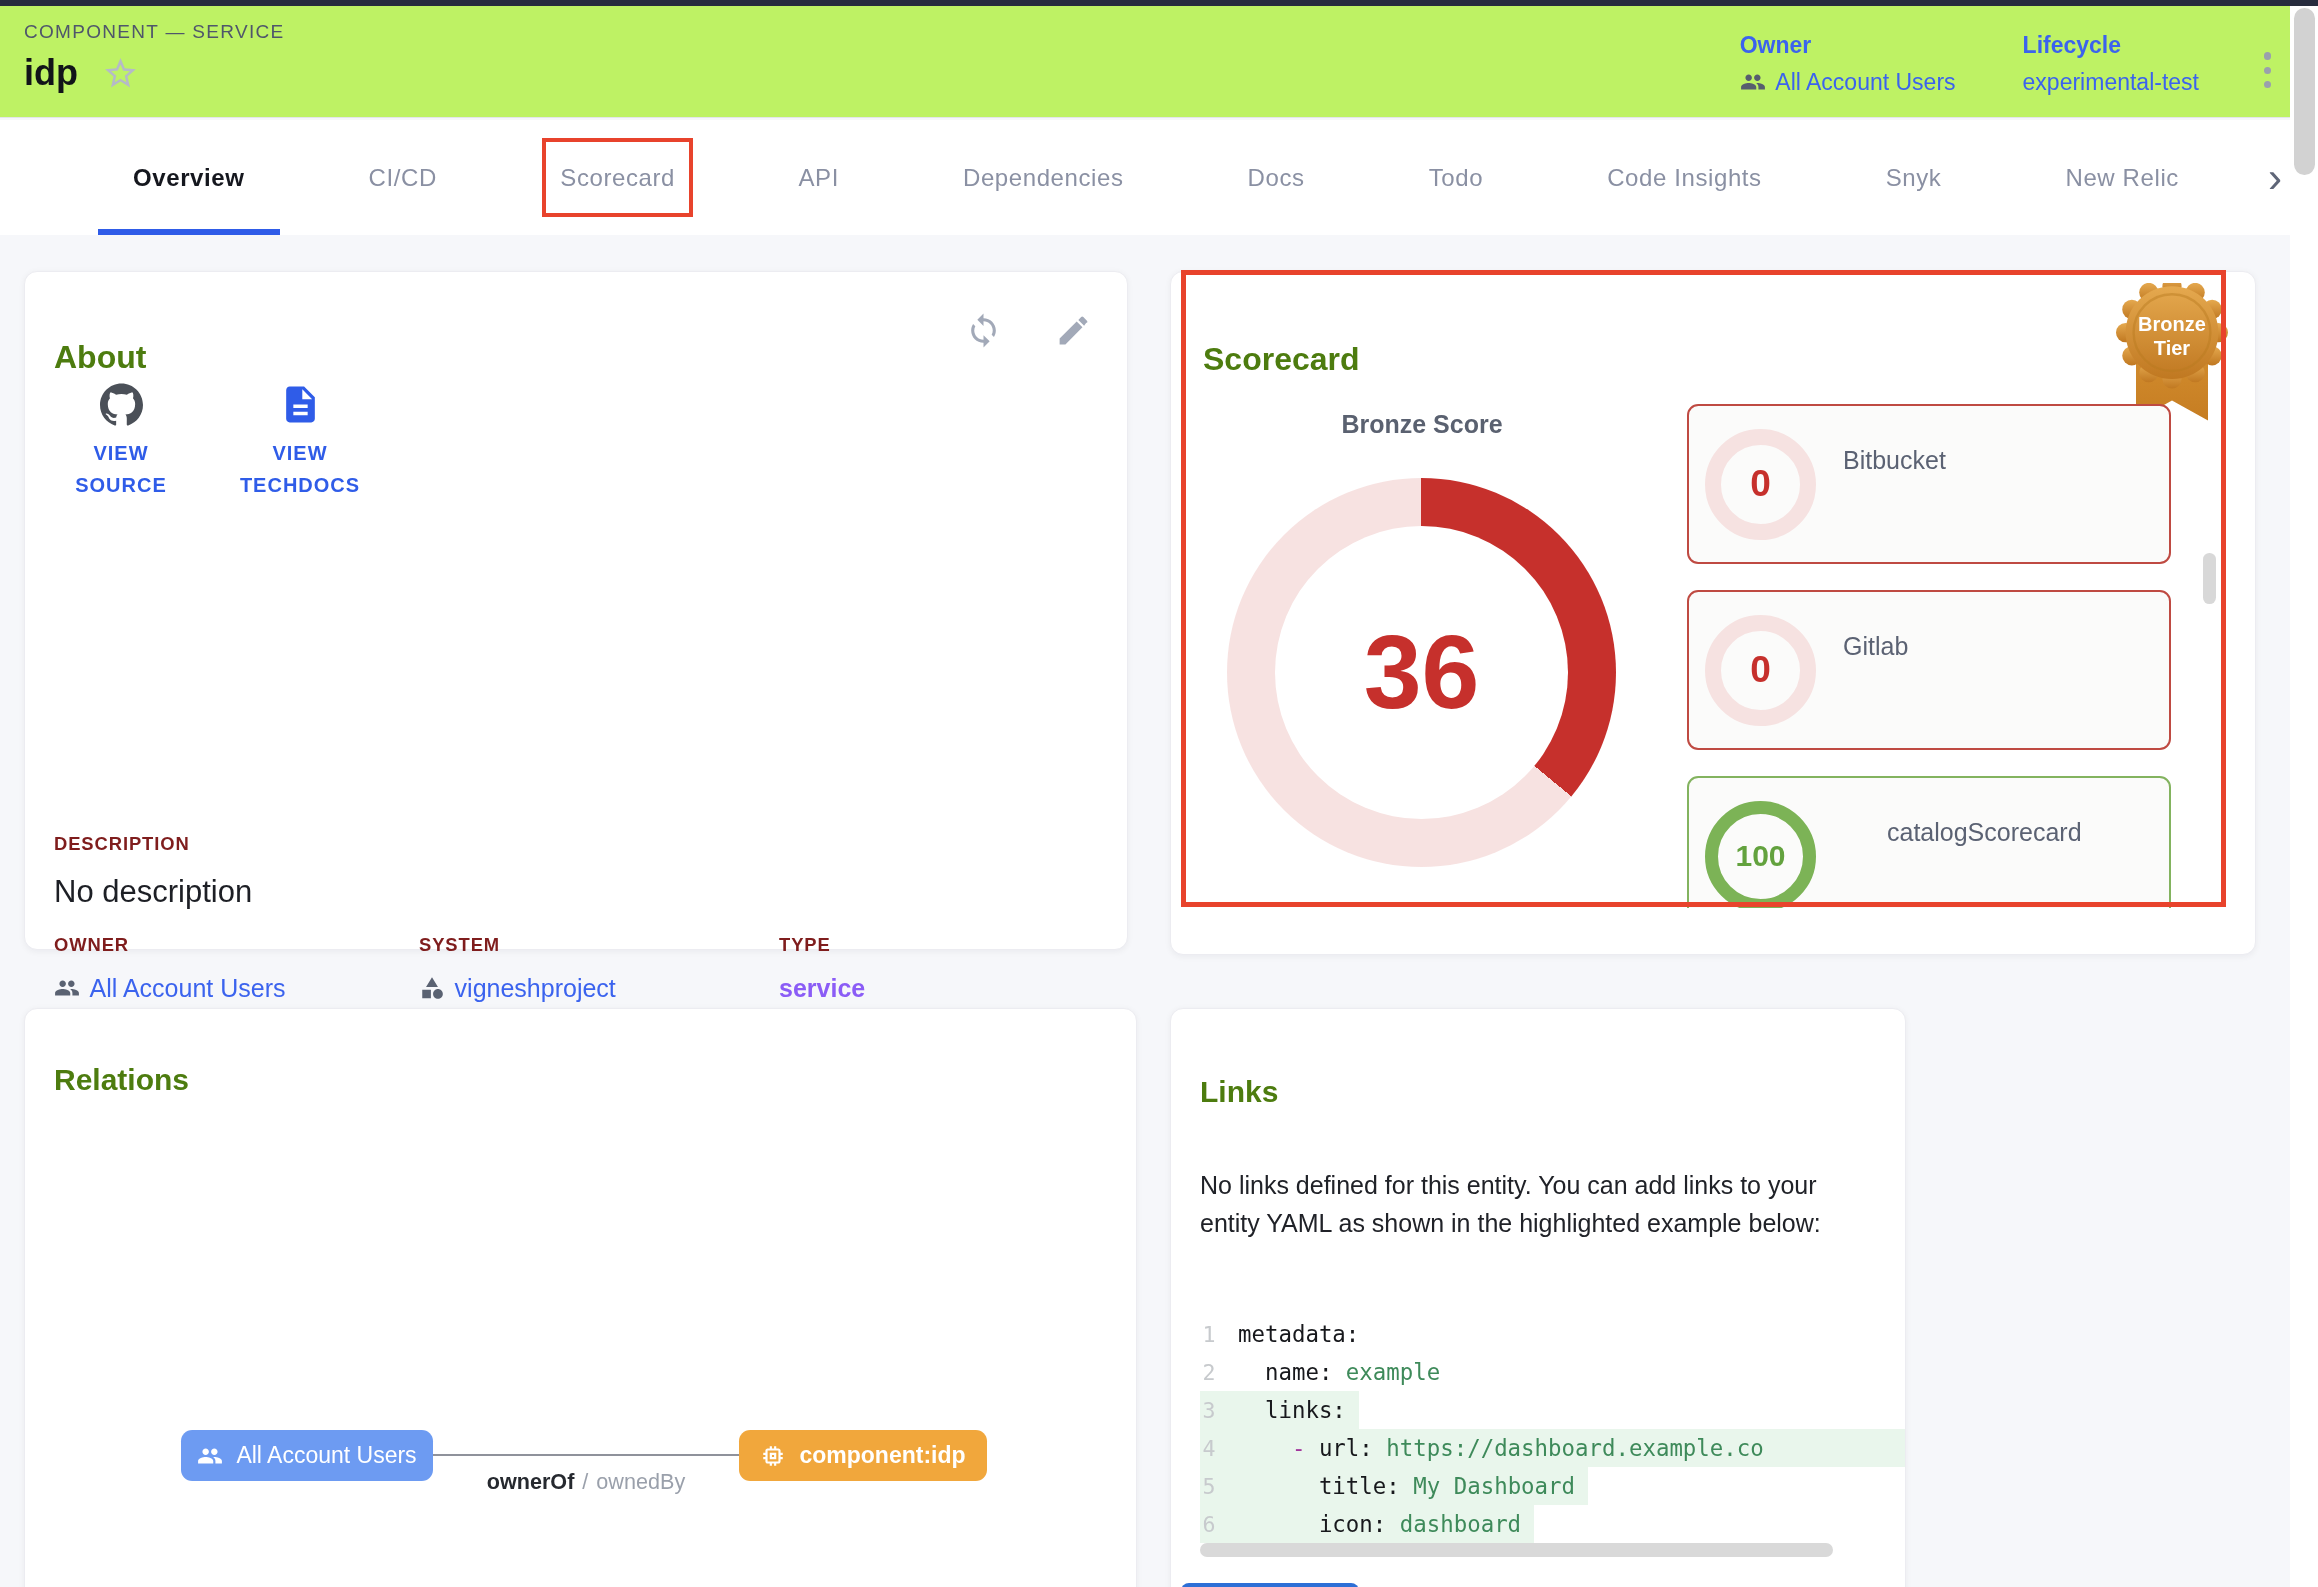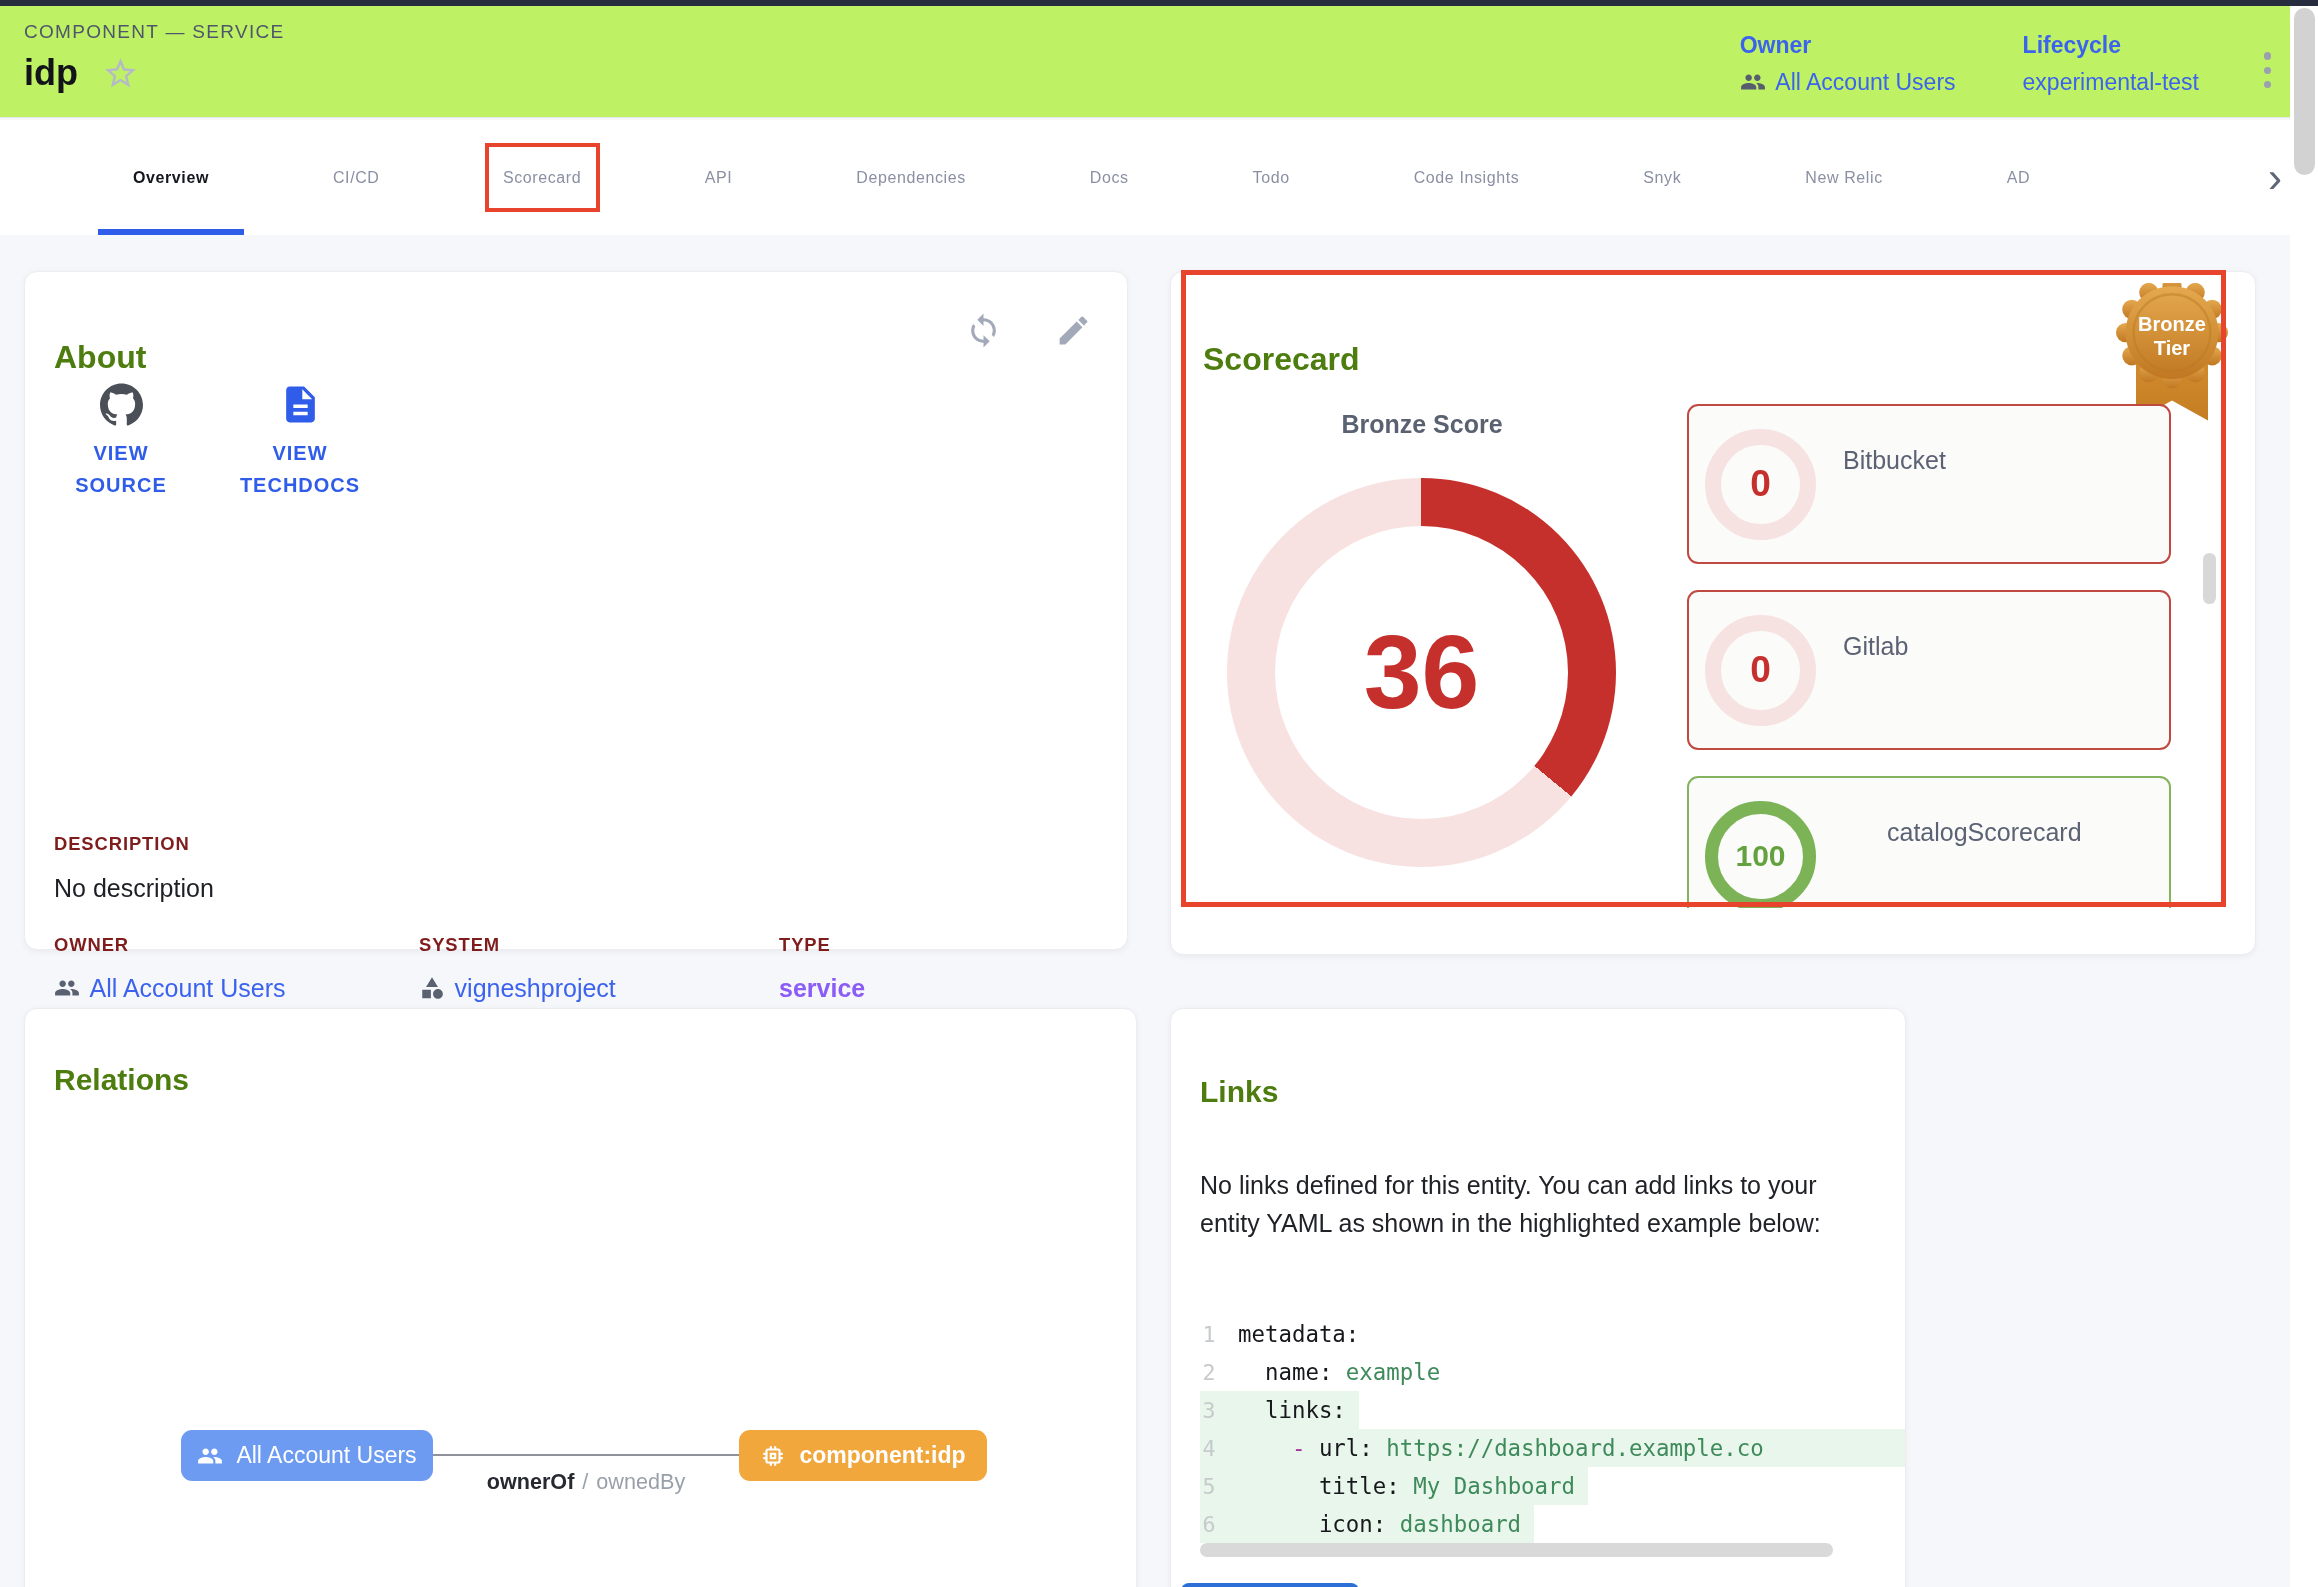--- a/index.html
+++ b/index.html
@@ -20,21 +20,21 @@
   .header-meta { position: absolute; top: 26px; right: 120px; display: flex; gap: 67px; }
   .meta-block .meta-label { font-size: 23px; font-weight: 700; color: #3b63ee; }
   .meta-value { margin-top: 9.6px; display: flex; align-items: center; gap: 9.6px; font-size: 23px; color: #3b63ee; }
   .meta-value svg { width: 26px; height: 26px; fill: #575d6e; }
   .kebab { position: absolute; right: 48px; top: 46px; display: flex; flex-direction: column; gap: 7.2px; cursor: pointer; }
   .kebab i { width: 7.2px; height: 7.2px; border-radius: 50%; background: #9aa0ad; }
 
   
   .tabsbar { position: absolute; top: 120px; left: 0; width: 100%; height: 115px; background: #fff; display: flex; align-items: stretch; padding-left: 71px; z-index: 9; }
   .tabs-list { display: flex; align-items: stretch; flex: 1; min-width: 0; overflow: hidden; }
-  .tab { position: relative; display: flex; align-items: center; padding: 0 62px; font-size: 16px; letter-spacing: 0.6px; color: #8a90a3; font-weight: 500; white-space: nowrap; cursor: pointer; }
+  .tab { position: relative; display: flex; align-items: center; padding: 0 62px; font-size: 24px; letter-spacing: 0.6px; color: #8a90a3; font-weight: 500; white-space: nowrap; cursor: pointer; }
   .tab.active { color: #15171e; font-weight: 700; }
   .tab.active::after { content: ""; position: absolute; left: 27px; right: 27px; bottom: 0; height: 5.6px; background: #2f5ce8; }
   .hl-box { border: 4.8px solid #e8432c; padding: 21.6px 14.4px; margin: -26.4px -19px; }
   .tabs-chevron { display: flex; align-items: center; padding: 0 37px 0 6.4px; font-size: 42px; color: #5f6678; cursor: pointer; }
 
   
   .card { position: absolute; background: #fff; border-radius: 13px; border: 0.8px solid #ececf1; box-shadow: 0 1.6px 6.4px rgba(20,24,40,.05); }
   .card-title { font-size: 32px; font-weight: 700; color: #4d7c0f; margin-top: 32px; }
 
   
@@ -43,21 +43,21 @@
   .about-icons { position: absolute; right: 35px; top: 40px; display: flex; gap: 53px; }
   .about-icons svg { width: 37px; height: 37px; fill: #a2a9b8; cursor: pointer; }
   .about-actions { position: absolute; left: 32px; top: 111px; display: flex; gap: 51px; }
   .about-action { display: flex; flex-direction: column; align-items: center; width: 128px; text-align: center; cursor: pointer; }
   .about-action svg { width: 43px; height: 43px; margin-bottom: 11.2px; }
   .ga-github svg { fill: #4b5058; }
   .ga-docs svg { fill: #2f5ce8; }
   .about-action .action-label { font-size: 20px; font-weight: 700; letter-spacing: 1px; color: #2f5ce8; line-height: 1.6; }
   .field-label { font-size: 18.4px; letter-spacing: 0.9px; color: #7f1d1d; font-weight: 600; }
   .about-desc { position: absolute; left: 29px; top: 561px; }
-  .about-desc .field-value { margin-top: 19px; font-size: 25px; color: #1d1f25; }
+  .about-desc .field-value { margin-top: 19px; font-size: 31px; color: #1d1f25; }
   .about-grid-1 { position: absolute; left: 29px; top: 662px; width: 1042px; }
   .about-grid-2 { position: absolute; left: 29px; top: 761px; width: 1042px; }
   .afield { position: absolute; top: 0; }
   .afield .field-value { margin-top: 17.6px; font-size: 25px; display: flex; align-items: center; gap: 9.6px; }
   .afield.c1 { left: 0; } .afield.c2 { left: 365px; } .afield.c3 { left: 725px; }
   .field-value.link { color: #3b63ee; cursor: pointer; }
   .field-value.bold { font-weight: 700; color: #8b5cf6; text-align: right; }
   .afield svg { width: 26px; height: 26px; fill: #5a6272; }
 
   

